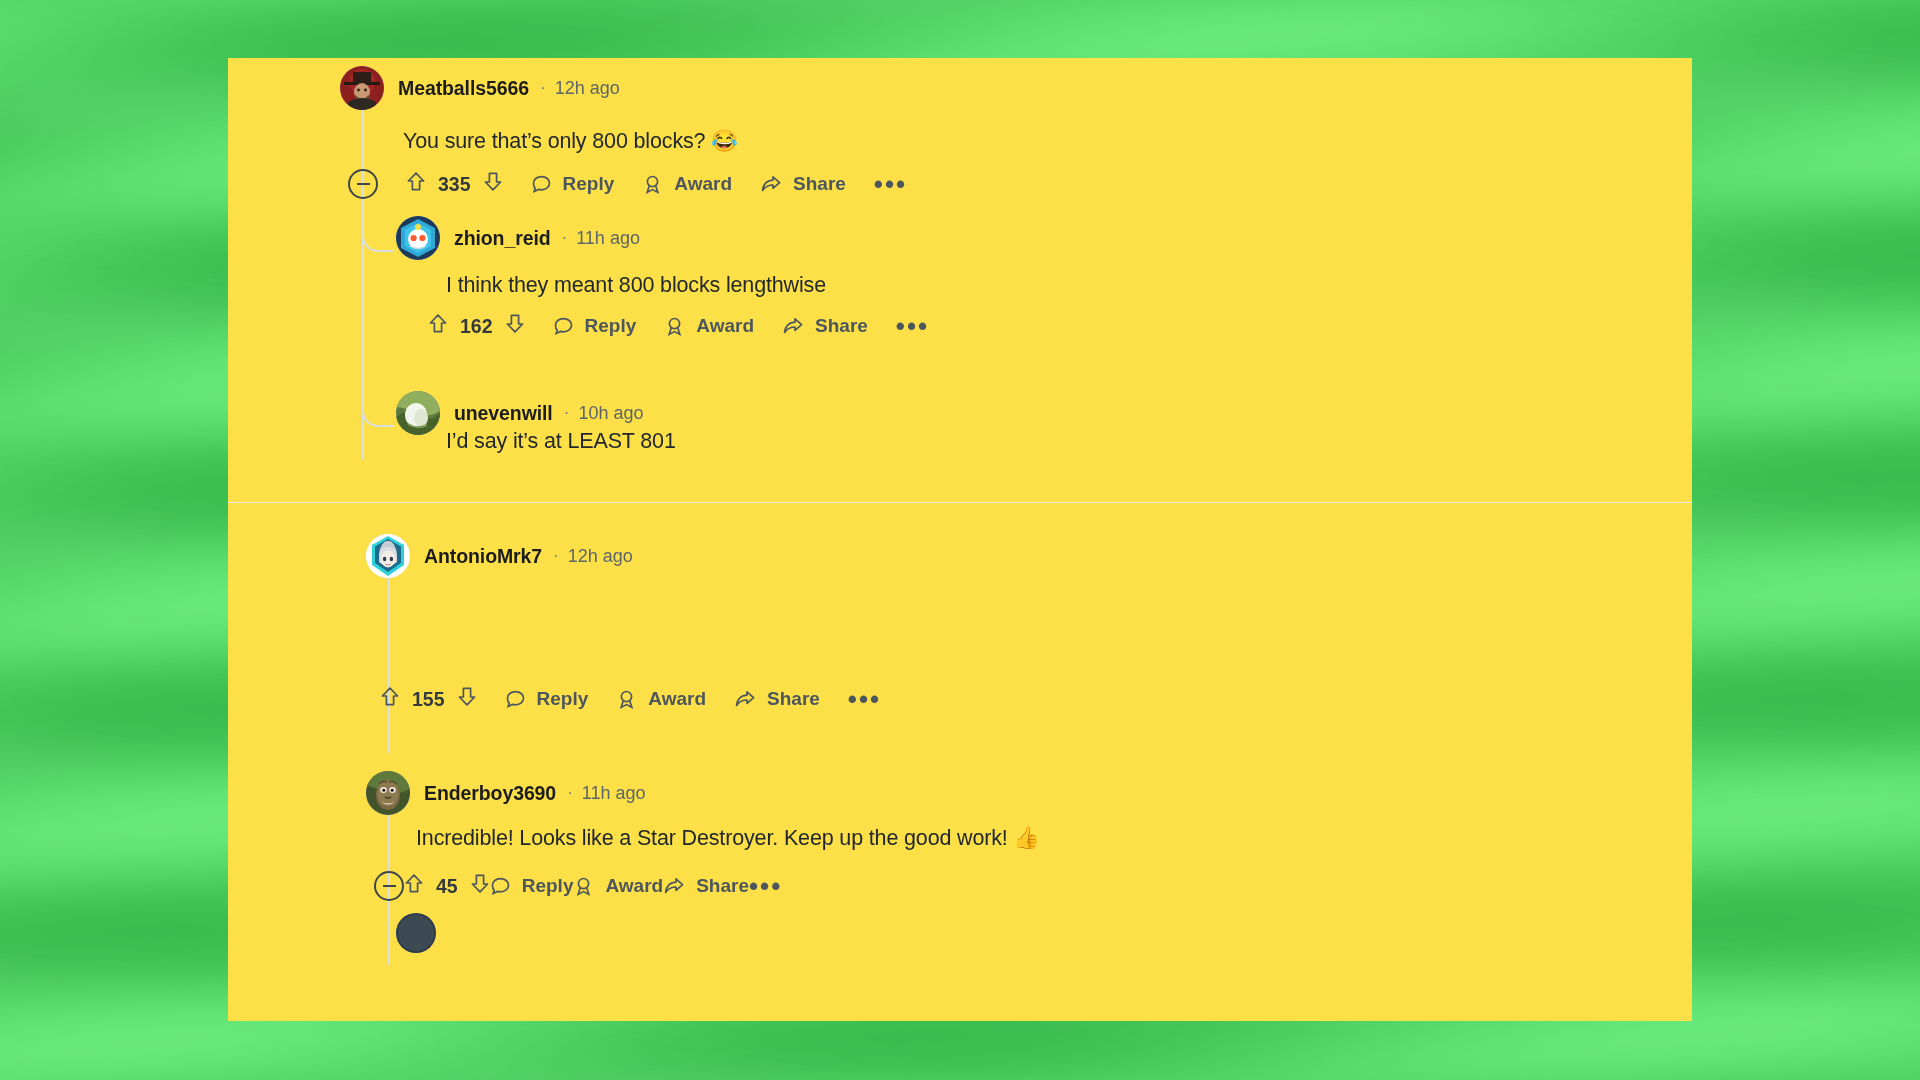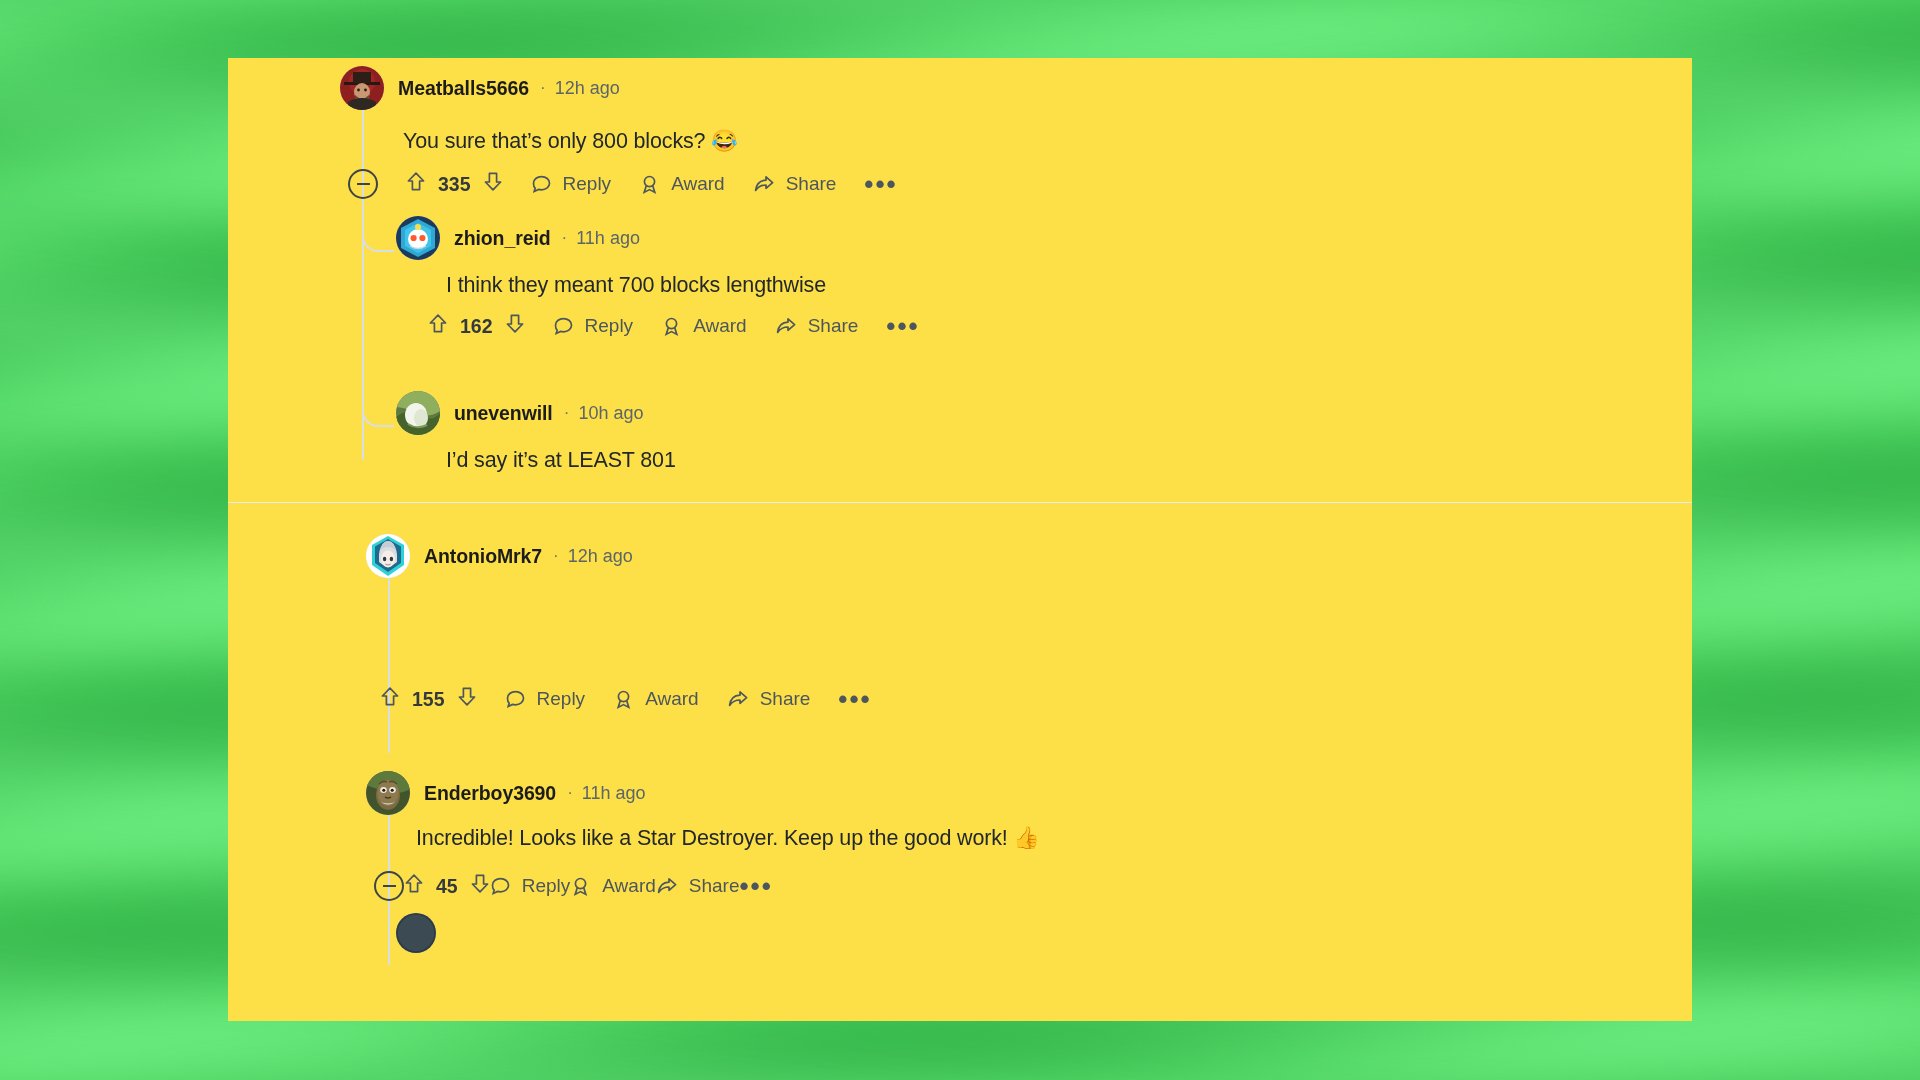--- a/index.html
+++ b/index.html
@@ -133,21 +133,21 @@
     align-items:center;
     gap:12px;
   }
   .vote .num {
     font-size:19.5px;
     font-weight:700;
     color:#33393d;
   }
 
   .labeled { gap:11px; }
-  .labeled span { font-weight:400; }
+  .labeled span { font-weight:700; }
 
   .ellipsis {
     font-size:26px;
     font-weight:700;
     color:#4d565c;
     letter-spacing:2px;
     line-height:0.5;
   }
 
   
@@ -266,21 +266,21 @@
             <path d="M22 14 v4" stroke="#ffffff" stroke-width="1.6"></path>
             <path d="M14 30 q8 5 16 0" stroke="#cfd8de" stroke-width="1.4" fill="none"></path>
           </svg>
         </div>
         <div class="uname">zhion_reid</div>
         <div class="dot">·</div>
         <div class="ago">11h ago</div>
       </div>
 
       <div class="c-body" style="position:absolute; left:218px; top:212px; width:1000px;">
-        <p>I think they meant 700 blocks lengthwise</p>
+        <p>I think they meant 800 blocks lengthwise</p>
       </div>
 
       <div class="actions" style="position:absolute; left:200px; top:255px; gap:28px;">
         <div class="vote">
           <span>
             <svg width="20" height="21" viewBox="0 0 20 21" fill="none" stroke="#4d565c" stroke-width="1.7" stroke-linejoin="round">
               <path d="M10 2.2 L17.6 10 H13.6 V18.6 H6.4 V10 H2.4 Z"></path>
             </svg>
           </span>
           <span class="num">162</span>
@@ -329,21 +329,21 @@
             <ellipse cx="20" cy="24" rx="11" ry="12" fill="#f2f5ec"></ellipse>
             <ellipse cx="25" cy="27" rx="7" ry="9" fill="#dfe7d2"></ellipse>
             <path d="M12 33 q9 6 19 1" stroke="#7f9a58" stroke-width="2" fill="none"></path>
           </svg>
         </div>
         <div class="uname">unevenwill</div>
         <div class="dot">·</div>
         <div class="ago">10h ago</div>
       </div>
 
-      <div class="c-body" style="position:absolute; left:218px; top:387px; width:1000px;">
+      <div class="c-body" style="position:absolute; left:218px; top:368px; width:1000px;">
         <p>I’d say it’s at LEAST 801</p>
       </div>
     </div>
 
     <div class="divider" style="top:444px;"></div>
 
     <div class="comment" style="position:absolute; left:0; top:468px; width:100%;">
 
       <div class="thread-line" style="left:160px; top:52px; height:175px;"></div>
 

